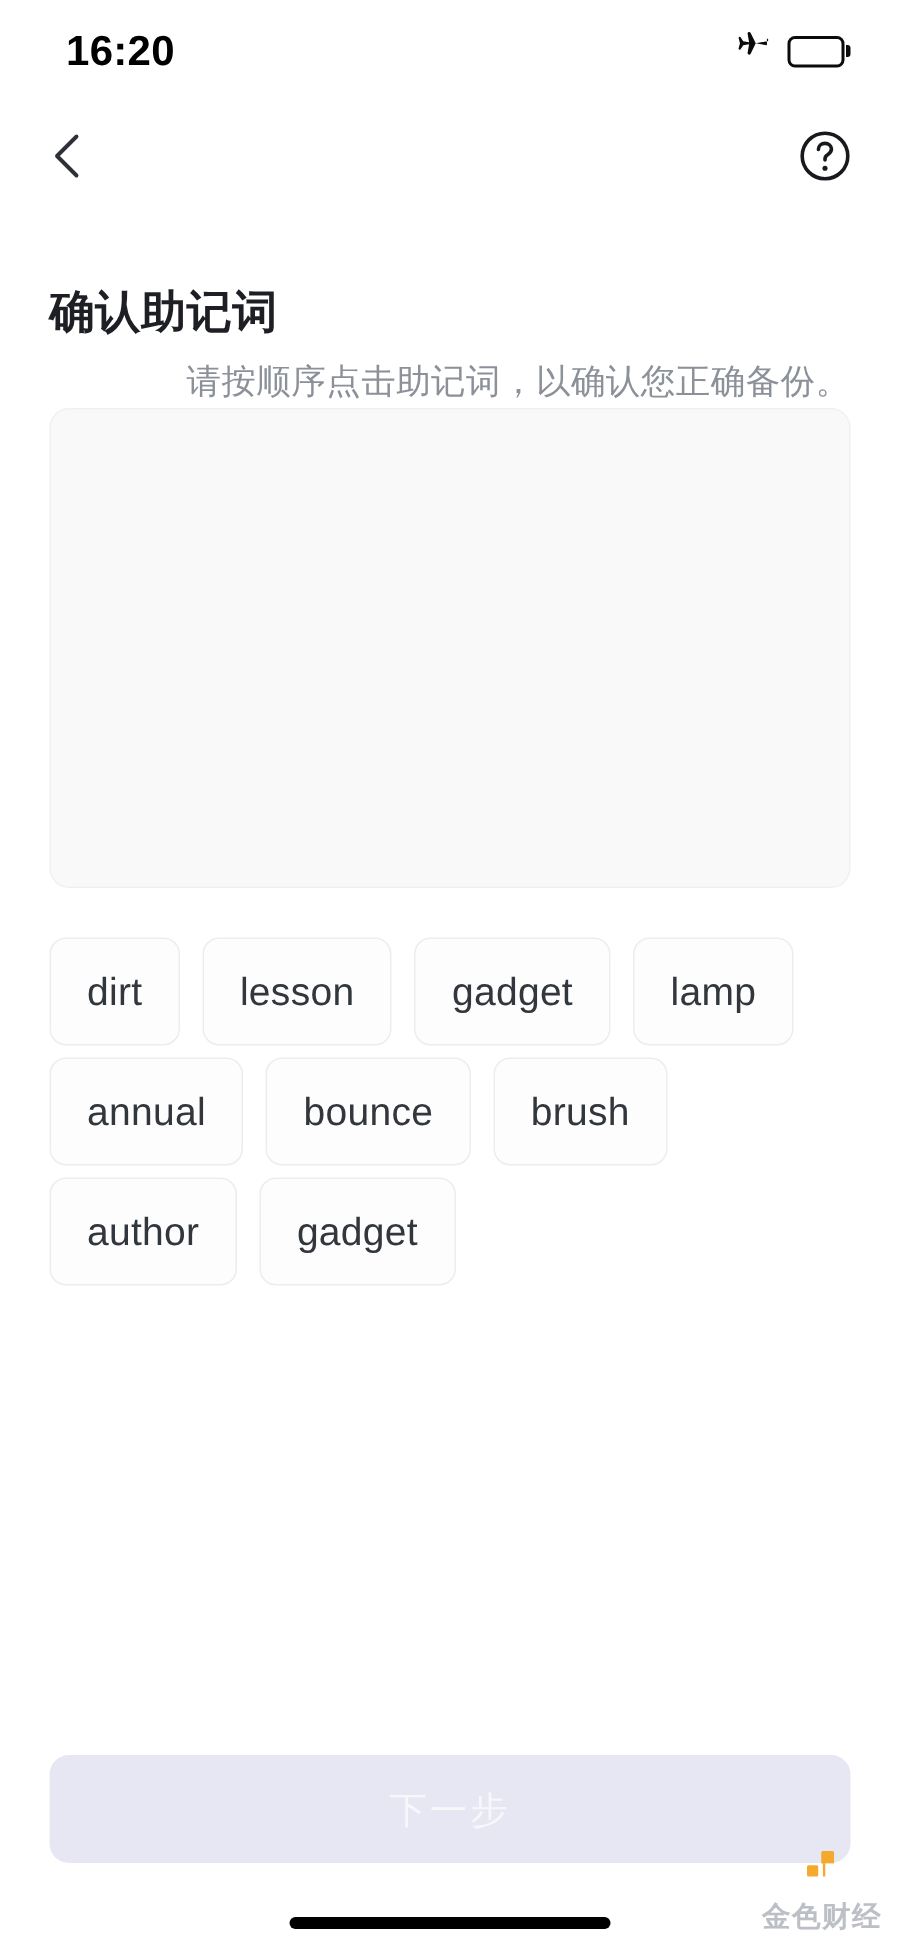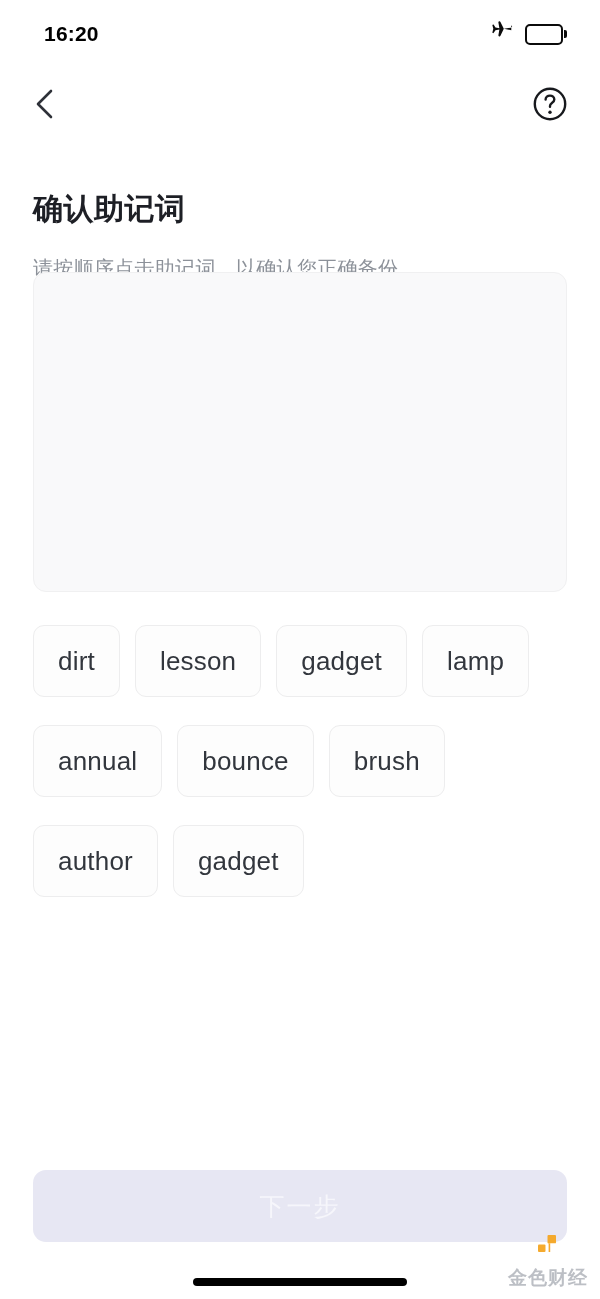--- a/index.html
+++ b/index.html
@@ -21,21 +21,21 @@
     position: absolute;
     top: 0; left: 0;
     width: 600px;
     height: 68px;
     display: flex;
     align-items: center;
     justify-content: space-between;
     padding: 0 33px 0 44px;
   }
   .status-time {
-    font-size: 21px;
+    font-size: 28px;
     font-weight: bold;
     color: #000000;
     letter-spacing: 0.2px;
   }
   .status-right {
     display: flex;
     align-items: center;
     gap: 11px;
   }
   .airplane-icon { display: block; }
@@ -99,25 +99,26 @@
   }
   .page-title {
     font-size: 30px;
     font-weight: bold;
     color: #1d1f25;
     line-height: 1.2;
     letter-spacing: 0.5px;
     margin-top: 33px;
   }
   .page-subtitle {
-    margin-top: 29px;
-    font-size: 20px;
+    margin-top: 13px;
+    font-size: 23px;
     color: #8c9199;
     line-height: 1.25;
     letter-spacing: 0.3px;
+    text-align: right;
   }
 
   
   .answer-panel {
     position: absolute;
     top: 272px; left: 33px;
     width: 534px;
     height: 320px;
     background: #f9f9fa;
     border: 1px solid #f0f0f1;
@@ -129,21 +130,21 @@
     padding: 18px;
   }
 
   
   .word-bank {
     position: absolute;
     top: 625px; left: 33px;
     width: 500px;
     display: flex;
     flex-wrap: wrap;
-    gap: 28px 15px;
+    gap: 8px 15px;
   }
   .word-chip {
     height: 72px;
     padding: 0 24px;
     background: #fdfdfd;
     border: 1px solid #ededee;
     border-radius: 11px;
     display: flex;
     align-items: center;
     justify-content: center;

